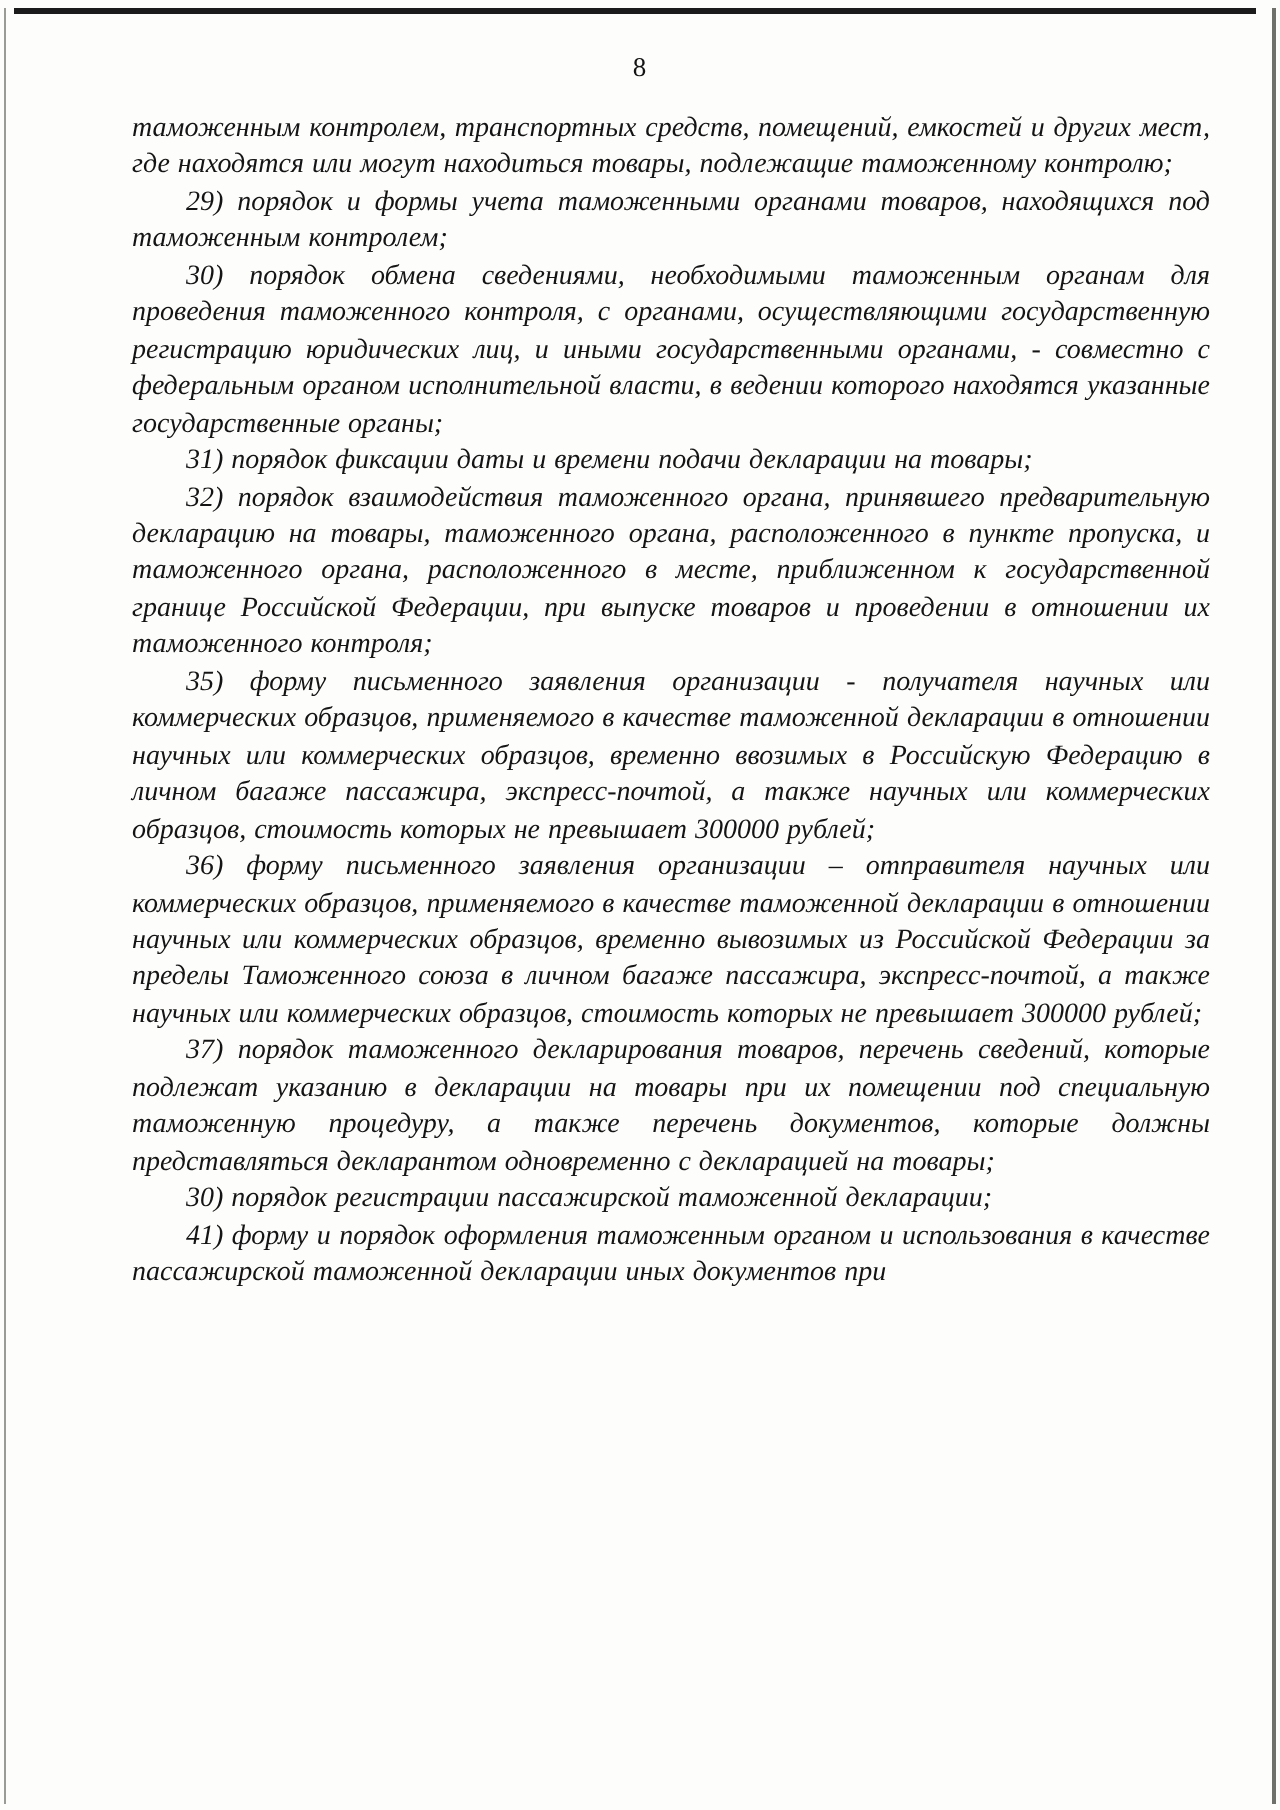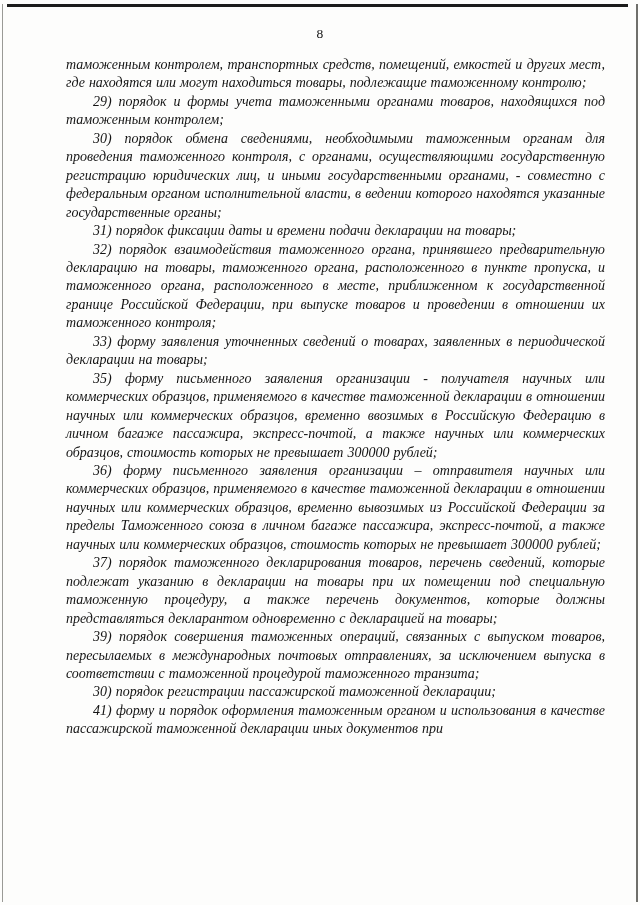--- a/index.html
+++ b/index.html
@@ -77,20 +77,18 @@
 <div class="scan-right"></div>
 
 <div class="page-number">8</div>
 
 <div class="content">
   <p class="no-indent">таможенным контролем, транспортных средств, помещений, емкостей и других мест, где находятся или могут находиться товары, подлежащие таможенному контролю;</p>
   <p>29) порядок и формы учета таможенными органами товаров, находящихся под таможенным контролем;</p>
   <p>30) порядок обмена сведениями, необходимыми таможенным органам для проведения таможенного контроля, с органами, осуществляющими государственную регистрацию юридических лиц, и иными государственными органами, - совместно с федеральным органом исполнительной власти, в ведении которого находятся указанные государственные органы;</p>
   <p>31) порядок фиксации даты и времени подачи декларации на товары;</p>
   <p>32) порядок взаимодействия таможенного органа, принявшего предварительную декларацию на товары, таможенного органа, расположенного в пункте пропуска, и таможенного органа, расположенного в месте, приближенном к государственной границе Российской Федерации, при выпуске товаров и проведении в отношении их таможенного контроля;</p>
-  <p>33) форму заявления уточненных сведений о товарах, заявленных в периодической декларации на товары;</p>
   <p>35) форму письменного заявления организации - получателя научных или коммерческих образцов, применяемого в качестве таможенной декларации в отношении научных или коммерческих образцов, временно ввозимых в Российскую Федерацию в личном багаже пассажира, экспресс-почтой, а также научных или коммерческих образцов, стоимость которых не превышает 300000 рублей;</p>
   <p>36) форму письменного заявления организации – отправителя научных или коммерческих образцов, применяемого в качестве таможенной декларации в отношении научных или коммерческих образцов, временно вывозимых из Российской Федерации за пределы Таможенного союза в личном багаже пассажира, экспресс-почтой, а также научных или коммерческих образцов, стоимость которых не превышает 300000 рублей;</p>
   <p>37) порядок таможенного декларирования товаров, перечень сведений, которые подлежат указанию в декларации на товары при их помещении под специальную таможенную процедуру, а также перечень документов, которые должны представляться декларантом одновременно с декларацией на товары;</p>
-  <p>39) порядок совершения таможенных операций, связанных с выпуском товаров, пересылаемых в международных почтовых отправлениях, за исключением выпуска в соответствии с таможенной процедурой таможенного транзита;</p>
   <p>30) порядок регистрации пассажирской таможенной декларации;</p>
   <p>41) форму и порядок оформления таможенным органом и использования в качестве пассажирской таможенной декларации иных документов при</p>
 </div>
 
 </body></html>

